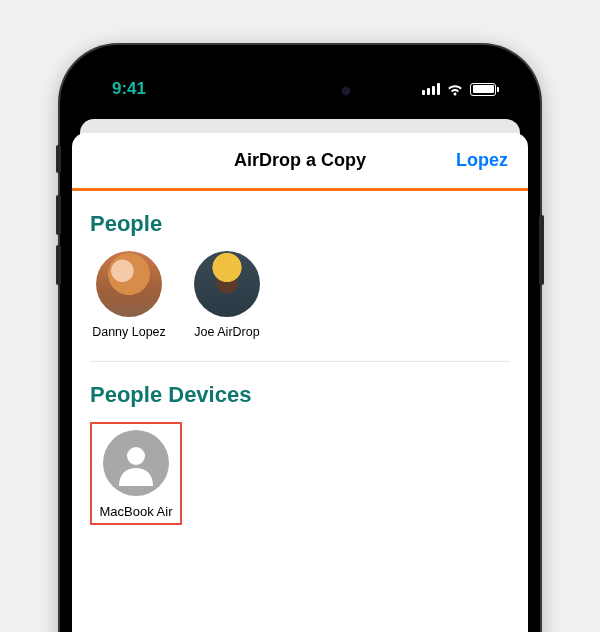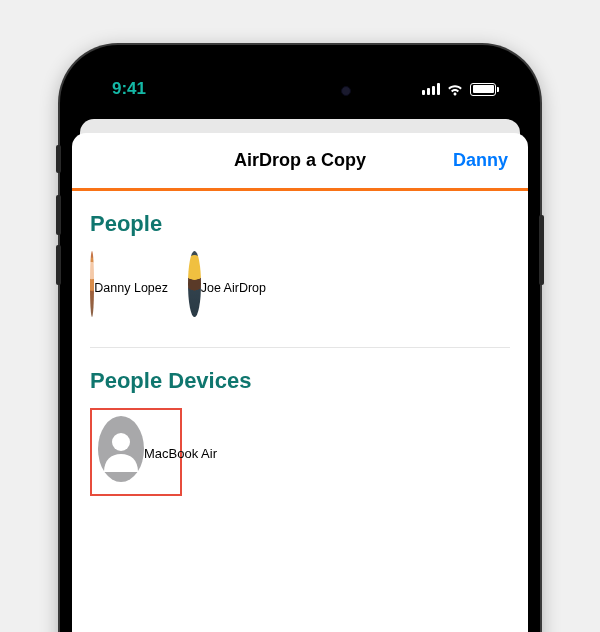--- a/index.html
+++ b/index.html
@@ -171,21 +171,21 @@
       margin-bottom: 14px;
     }
     .people-row {
       display: flex;
       gap: 20px;
       padding-bottom: 22px;
       border-bottom: 1px solid #e5e5e5;
     }
     .person {
       display: flex;
-      flex-direction: row;
+      flex-direction: column;
       align-items: center;
       width: 78px;
       cursor: pointer;
     }
     .avatar {
       width: 66px;
       height: 66px;
       border-radius: 50%;
       margin-bottom: 8px;
       overflow: hidden;
@@ -205,20 +205,21 @@
       color: #000;
       text-align: center;
       white-space: nowrap;
     }
     .devices-row {
       display: flex;
       gap: 20px;
     }
     .device {
       display: flex;
+      flex-direction: column;
       align-items: center;
       width: 92px;
       padding: 6px 6px 4px 6px;
       cursor: pointer;
     }
     .device.highlighted {
       border: 2px solid #e74c3c;
     }
     .device-avatar {
       width: 66px;
@@ -267,21 +268,21 @@
           <div class="battery-fill"></div>
         </div>
       </div>
     </div>
 
     <div class="backdrop-sheet"></div>
 
     <div class="sheet">
       <div class="sheet-header">
         <div class="sheet-title">AirDrop a Copy</div>
-        <div class="done-button">Danny</div>
+        <div class="done-button">Lopez</div>
       </div>
 
       <div class="section">
         <div class="section-title">People</div>
         <div class="people-row">
           <div class="person">
             <div class="avatar avatar-danny"></div>
             <div class="person-label">Danny Lopez</div>
           </div>
           <div class="person">

